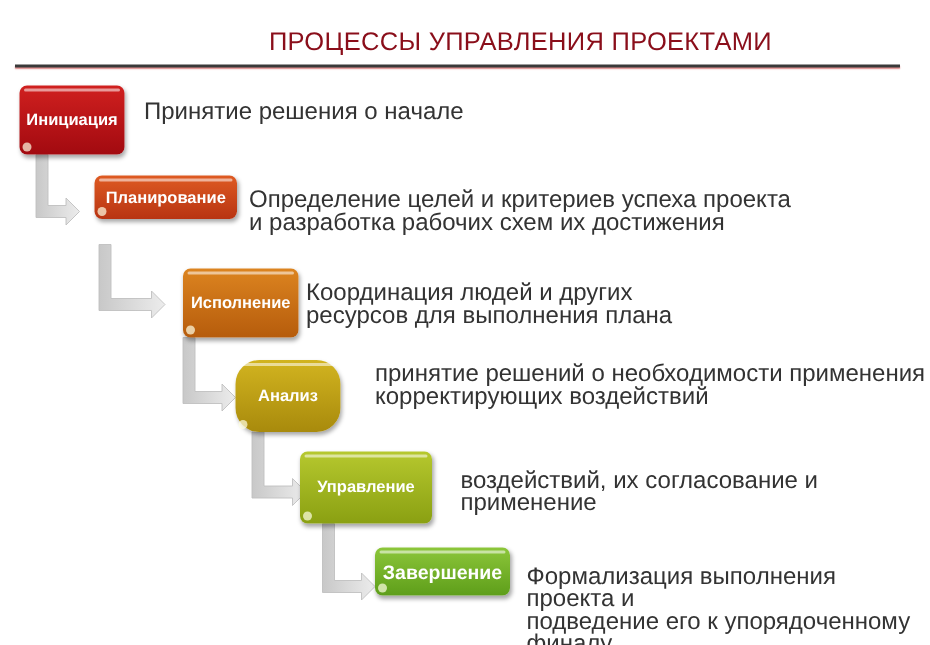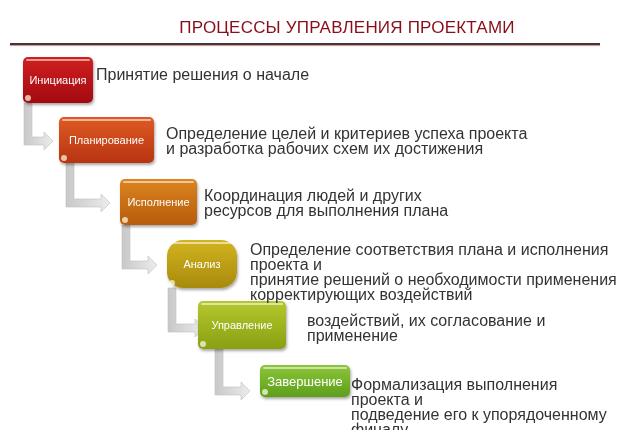--- a/index.html
+++ b/index.html
@@ -2,23 +2,23 @@
 <html><head>
 <meta charset="utf-8">
 <style>
   html, body { margin:0; padding:0; }
   body { width:620px; height:430px; background:#ffffff; position:relative; overflow:hidden;
          font-family:"Liberation Sans", sans-serif; }
   .title { position:absolute; left:0; top:18px; width:620px; text-align:center;
            font-size:17px; color:#8a0e1a; letter-spacing:0.2px;padding-left:37px; }
   .rule { position:absolute; left:10px; top:43px; width:590px; height:2px; background:#3a3a3a;
           box-shadow:0 1px 1px #d88; }
-  .box { position:absolute; border-radius:5px; color:#fff; font-weight:normal; font-size:11px;
+  .box { position:absolute; border-radius:5px; color:#fff; font-weight:bold; font-size:11px;
          display:flex; align-items:center; justify-content:center;
-         box-shadow:1px 2px 3px rgba(0,0,0,0.35);margin-left:10px; }
+         box-shadow:1px 2px 3px rgba(0,0,0,0.35); }
   .box::before { content:""; position:absolute; left:3px; right:3px; top:2px; height:2px;
                  border-radius:2px; background:rgba(255,255,255,0.55); }
   .box .corner { position:absolute; left:2px; bottom:2px; width:6px; height:6px; border-radius:50%;
                  background:rgba(255,255,230,0.7); }
   .desc { position:absolute; font-size:16px; color:#333; line-height:15px; }
   .conn { position:absolute; }
 </style>
 </head>
 <body>
 
@@ -38,54 +38,53 @@
     <path d="M122,225 h8 v36 h18 v-5 l9,9 l-9,9 v-5 h-26 z"></path>
     <path d="M168,288 h8 v36 h19 v-5 l9,9 l-9,9 v-5 h-27 z"></path>
     <path d="M215,349 h8 v38 h18 v-5 l9,9 l-9,9 v-5 h-26 z"></path>
   </g>
 </svg>
 
 <div class="box" style="left:13px;top:57px;width:70px;height:46px;background:linear-gradient(#d0201f,#a20a10);">
   <span>Инициация</span>
     <span class="corner"></span>
 </div>
-<div class="box" style="left:49px;top:117px;width:95px;height:46px;background:linear-gradient(#de5a22,#b83412);">
+<div class="box" style="left:63px;top:117px;width:95px;height:29px;background:linear-gradient(#de5a22,#b83412);">
   <span>Планирование</span>
     <span class="corner"></span>
 </div>
-<div class="box" style="left:110px;top:179px;width:77px;height:46px;background:linear-gradient(#dc8420,#b65c0c);">
+<div class="box" style="left:122px;top:179px;width:77px;height:46px;background:linear-gradient(#dc8420,#b65c0c);">
   <span>Исполнение</span>
     <span class="corner"></span>
 </div>
 <div class="box" style="left:157px;top:240px;width:70px;height:48px;background:linear-gradient(#d2b420,#a88a0c);border-radius:16px;">
   <span>Анализ</span>
     <span class="corner"></span>
 </div>
-<div class="box" style="left:188px;top:301px;width:88px;height:48px;background:linear-gradient(#b6c82e,#8aa012);">
+<div class="box" style="left:200px;top:301px;width:88px;height:48px;background:linear-gradient(#b6c82e,#8aa012);">
   <span>Управление</span>
     <span class="corner"></span>
 </div>
 <div class="box" style="left:250px;top:365px;width:90px;height:32px;font-size:13px;background:linear-gradient(#8cc63a,#5e9e1a);">
   <span>Завершение</span>
     <span class="corner"></span>
 </div>
 
 <div class="desc" style="left:96px;top:67px;">
   <div>Принятие решения о начале</div>
 </div>
 <div class="desc" style="left:166px;top:126px;">
   <div>Определение целей и критериев успеха проекта</div>
   <div>и разработка рабочих схем их достижения</div>
 </div>
 <div class="desc" style="left:204px;top:188px;">
   <div>Координация людей и других</div>
   <div>ресурсов для выполнения плана</div>
 </div>
 <div class="desc" style="left:250px;top:242px;">
-  <div>Определение соответствия плана и исполнения проекта и</div>
   <div>принятие решений о необходимости применения</div>
   <div>корректирующих воздействий</div>
 </div>
 <div class="desc" style="left:307px;top:313px;">
   <div>воздействий, их согласование и применение</div>
 </div>
 <div class="desc" style="left:351px;top:377px;">
   <div>Формализация выполнения проекта и</div>
   <div>подведение его к упорядоченному финалу</div>
 </div>

